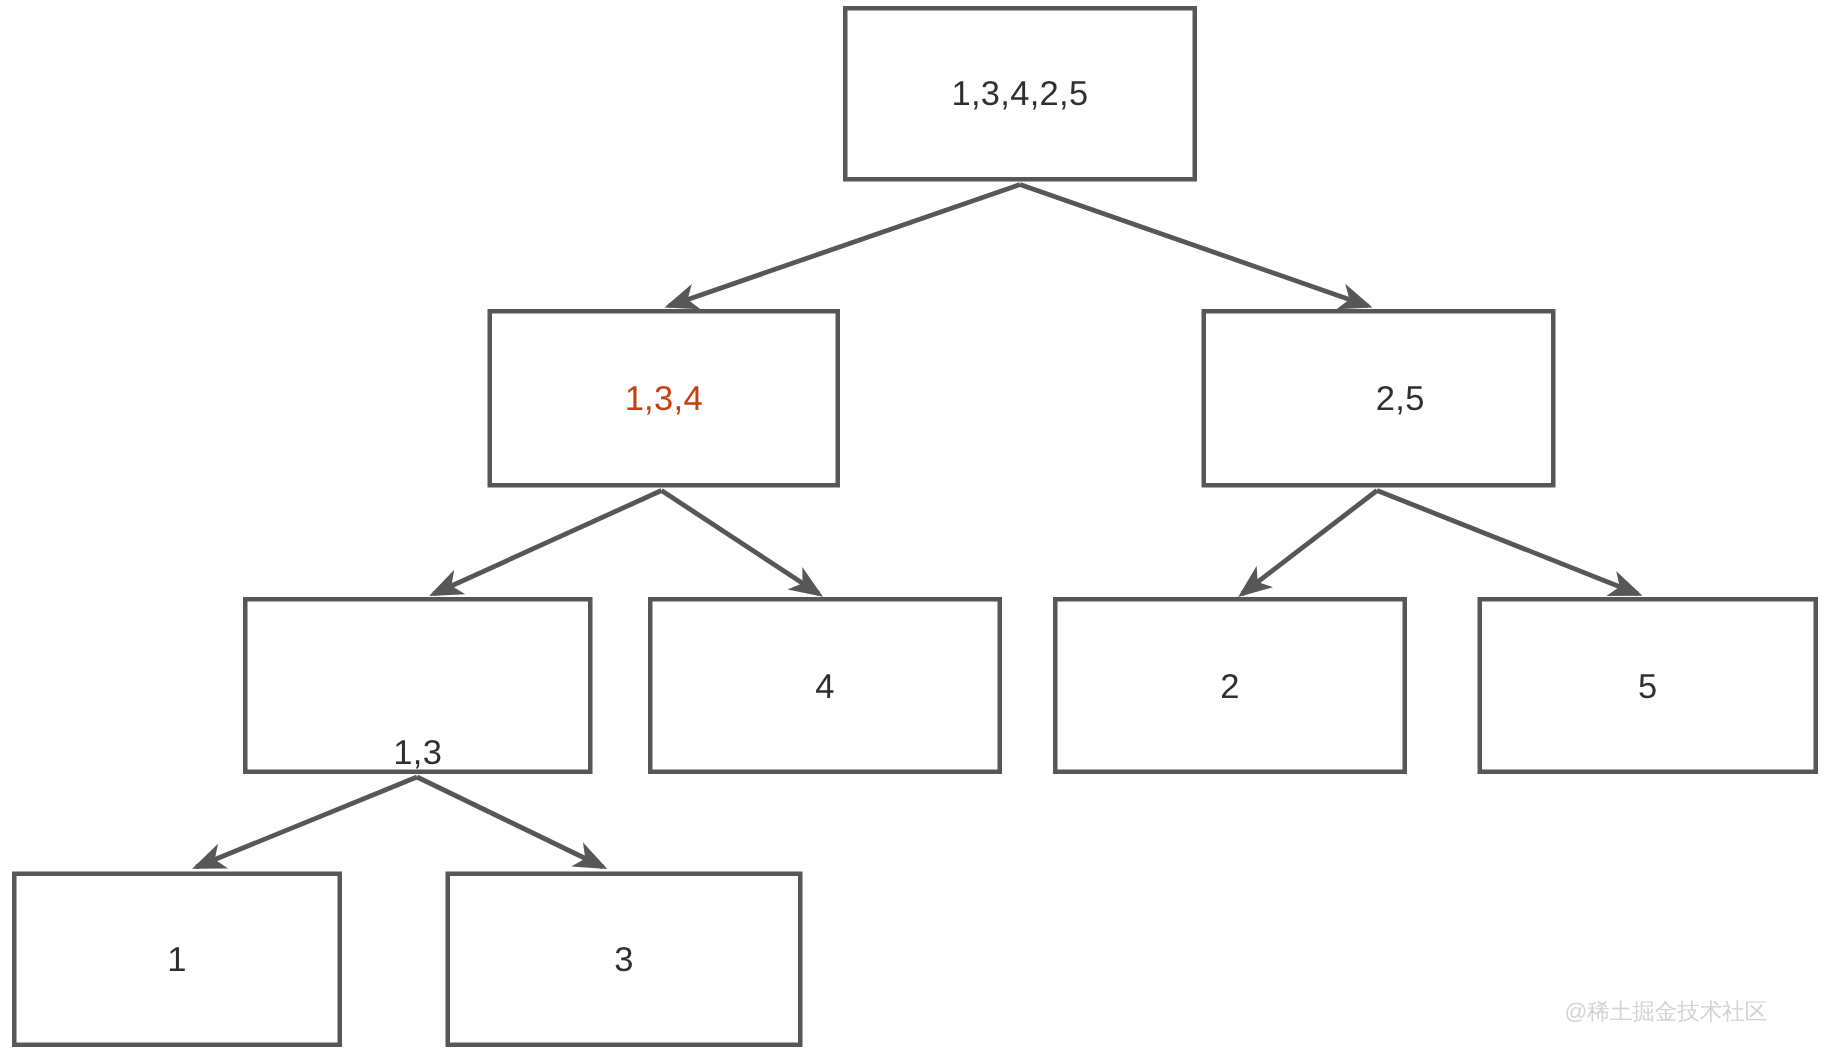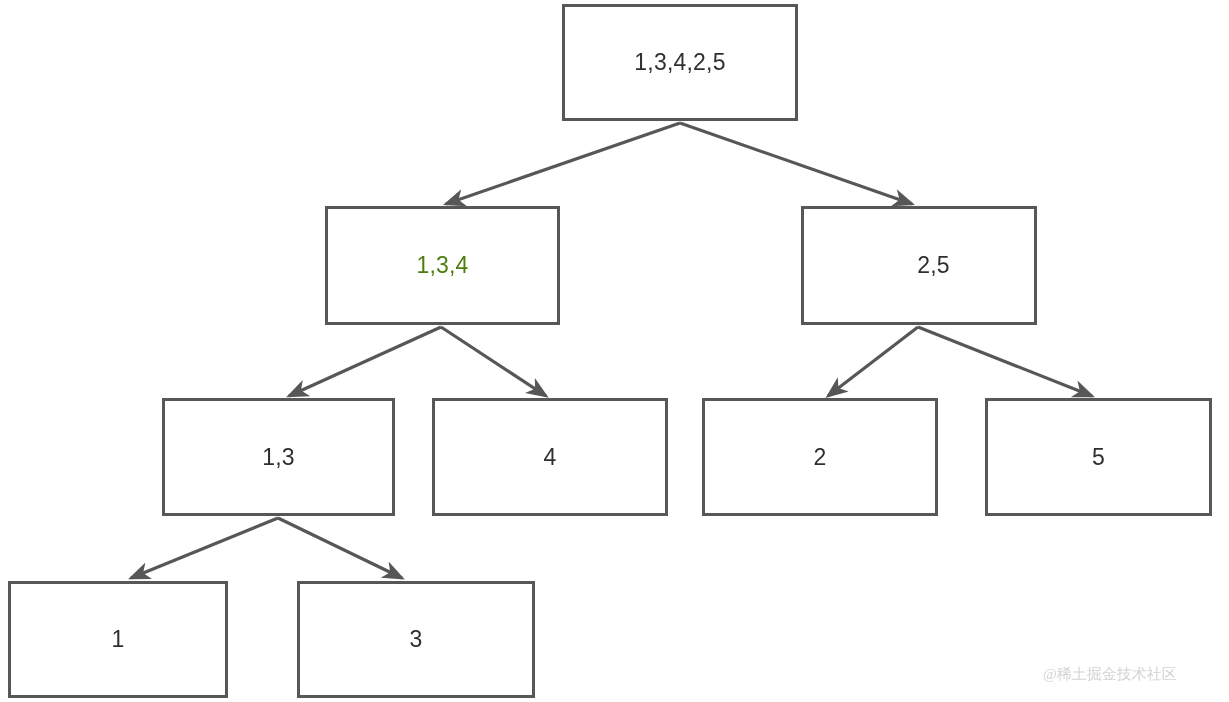--- a/index.html
+++ b/index.html
@@ -39,21 +39,21 @@
     font-family: "Liberation Sans", "DejaVu Sans", sans-serif;
     font-size: 23px;
     line-height: 1;
     color: #2f2f2f;
     letter-spacing: 0.2px;
     white-space: nowrap;
     user-select: none;
   }
   .watermark {
     position: absolute;
-    font-family: Liberation Serif, serif;
+    font-family: Liberation Sans, sans-serif;
     font-size: 15px;
     color: #d3d3d3;
     white-space: nowrap;
     user-select: none;
   }
 </style>
 </head>
 <body>
 
 <div id="canvas" style="background: rgb(255, 255, 255);">
@@ -74,26 +74,26 @@
         <line x1="278" y1="518" x2="131" y2="578" stroke="#575757" stroke-width="3.2" marker-end="url(#arrowhead)"></line>
         <line x1="278" y1="518" x2="402" y2="578" stroke="#575757" stroke-width="3.2" marker-end="url(#arrowhead)"></line>
       </g>
   </svg>
 
   <div id="nodes-group">
       <div class="node" style="left: 562px; top: 4px; width: 236px; height: 117px; border-color: rgb(87, 87, 87); background: rgb(255, 255, 255);">
         <span class="node-label" style="color: rgb(47, 47, 47);">1,3,4,2,5</span>
       </div>
       <div class="node" style="left: 325px; top: 206px; width: 235px; height: 119px; border-color: rgb(87, 87, 87); background: rgb(255, 255, 255);">
-        <span class="node-label" style="color: #4d7c0f;">1,3,4</span>
+        <span class="node-label" style="color: #c2410c;">1,3,4</span>
       </div>
       <div class="node" style="left: 801px; top: 206px; width: 236px; height: 119px; border-color: rgb(87, 87, 87); background: rgb(255, 255, 255);">
         <span class="node-label" style="color: rgb(47, 47, 47); margin-left: 29px;">2,5</span>
       </div>
-      <div class="node" style="left: 162px; top: 398px; width: 233px; height: 118px; border-color: rgb(87, 87, 87); background: rgb(255, 255, 255);">
+      <div class="node" style="left: 162px; top: 398px; width: 233px; height: 118px; border-color: rgb(87, 87, 87); background: rgb(255, 255, 255); align-items: flex-end;">
         <span class="node-label" style="color: rgb(47, 47, 47);">1,3</span>
       </div>
       <div class="node" style="left: 432px; top: 398px; width: 236px; height: 118px; border-color: rgb(87, 87, 87); background: rgb(255, 255, 255);">
         <span class="node-label" style="color: rgb(47, 47, 47);">4</span>
       </div>
       <div class="node" style="left: 702px; top: 398px; width: 236px; height: 118px; border-color: rgb(87, 87, 87); background: rgb(255, 255, 255);">
         <span class="node-label" style="color: rgb(47, 47, 47);">2</span>
       </div>
       <div class="node" style="left: 985px; top: 398px; width: 227px; height: 118px; border-color: rgb(87, 87, 87); background: rgb(255, 255, 255);">
         <span class="node-label" style="color: rgb(47, 47, 47);">5</span>

